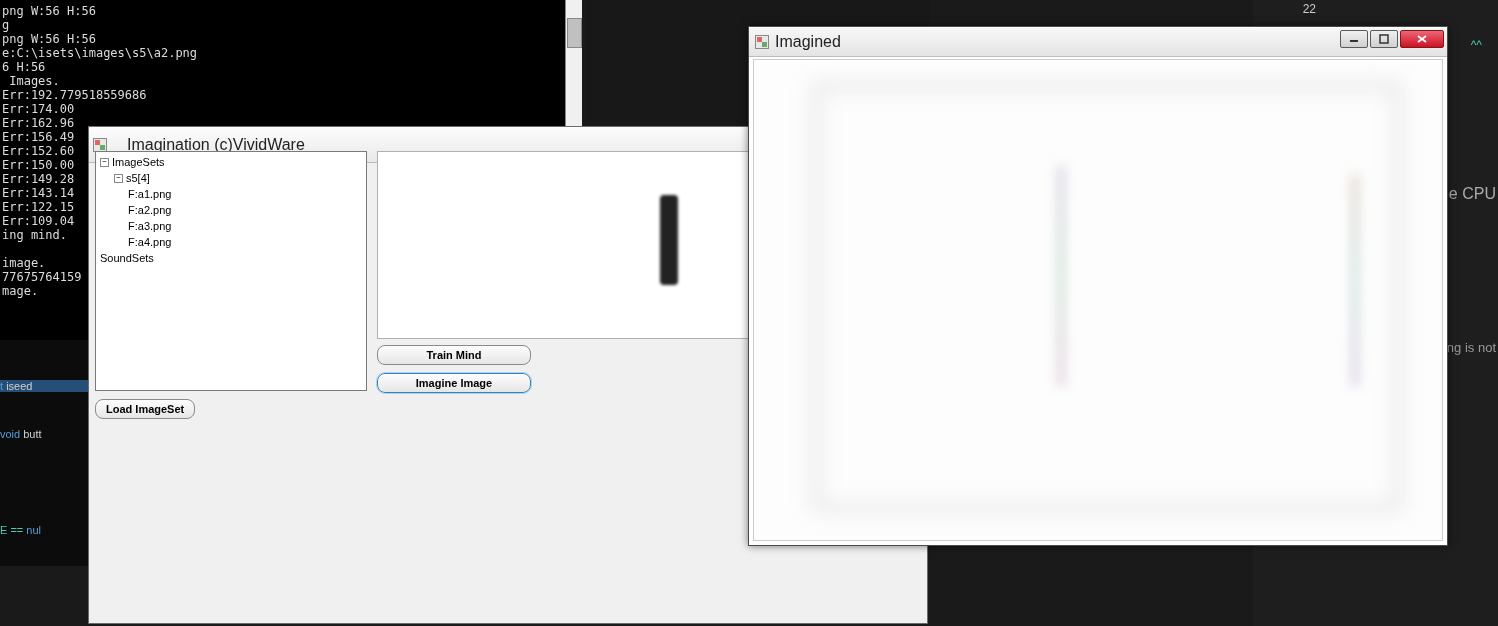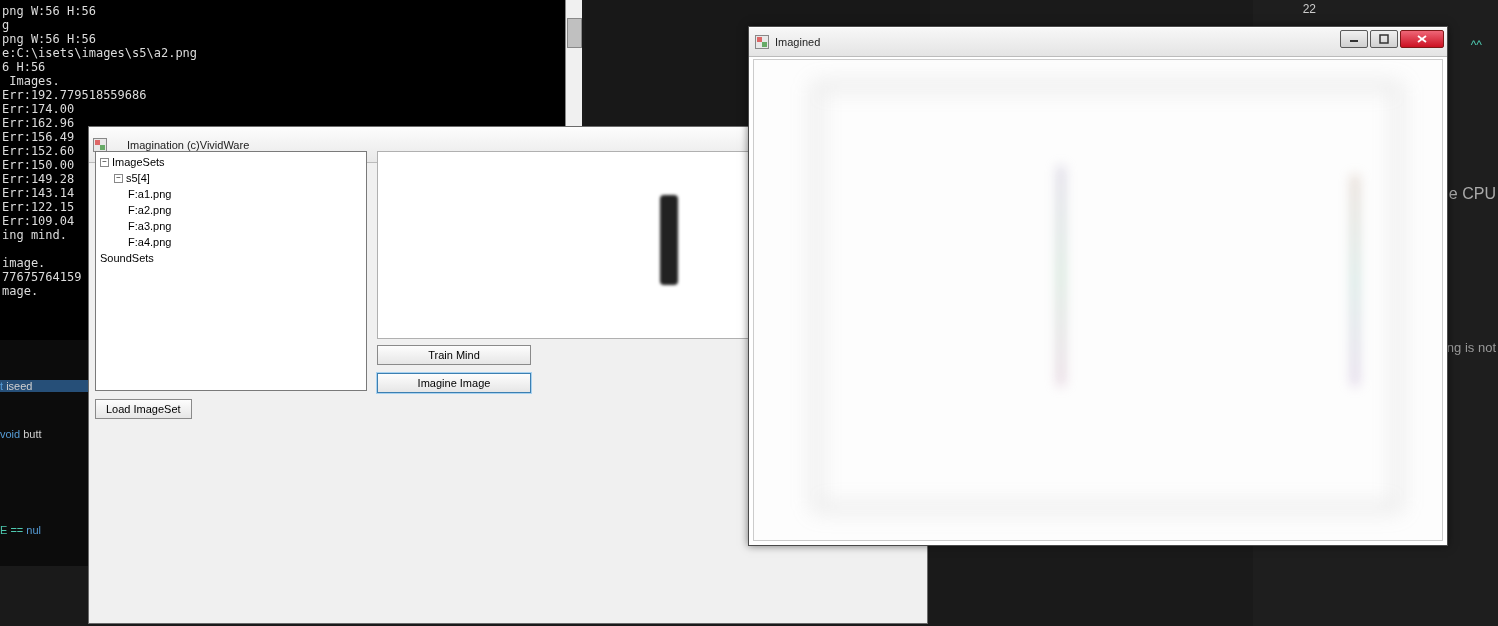--- a/index.html
+++ b/index.html
@@ -56,22 +56,22 @@
       background: #fff; border: 1px solid #7a7a7a;
     }
     .tree-panel ul { list-style: none; padding-left: 14px; }
     .tree-panel > ul { padding: 2px 2px 2px 4px; }
     .tree-node { display: flex; align-items: center; gap: 3px; line-height: 16px; cursor: default; }
     .expander { width: 9px; height: 9px; border: 1px solid #888; display: inline-flex; align-items: center; justify-content: center; font-size: 8px; line-height: 8px; }
 
     .btn-load-wrap { position: absolute; left: 0; top: 248px; width: 272px; }
     .btn {
       background: linear-gradient(#fdfdfd, #e6e6e6); border: 1px solid #8a8a8a;
-      padding: 3px 10px; text-align: center; cursor: default; border-radius: 0;
-      display: inline-block; min-width: 96px;
+      padding: 3px 10px; text-align: center; cursor: default; border-radius: 8px;
+      display: inline-block; min-width: 96px; font-weight: bold;
     }
     .btn-focus { border: 1px solid #3c7fb1; outline: 1px solid #a8d2f0; }
 
     .preview-panel {
       position: absolute; left: 282px; top: 0; right: 0; height: 188px;
       background: #fff; border: 1px solid #b0b0b0; display: flex; align-items: center; justify-content: center;
     }
     .preview-mark { width: 18px; height: 90px; background: #222; filter: blur(1.5px); border-radius: 4px; margin-top: -10px; margin-left: 40px;}
 
     .right-btns { position: absolute; left: 282px; top: 194px; }
@@ -98,21 +98,21 @@
       position: absolute; top: 32px; left: 4px; right: 4px; bottom: 4px;
       background: #fdfdfd; border: 1px solid #ccc; overflow: hidden;
     }
     .blurry-rect {
       position: absolute; left: 58px; top: 22px; right: 40px; bottom: 28px;
       border: 8px solid rgba(150,150,150,0.25); filter: blur(10px); border-radius: 6px;
     }
     .blurry-vert1 { position: absolute; left: 44%; top: 22%; width: 8px; height: 46%; background: linear-gradient(#b7aeca, #a2c8b0, #cca8c0); filter: blur(6px); opacity: 0.5; }
     .blurry-vert2 { position: absolute; right: 12%; top: 24%; width: 8px; height: 44%; background: linear-gradient(#c8b0a0, #a0c8c0, #c0a8d0); filter: blur(6px); opacity: 0.5; }
 
-    .title-text { font-size: 11px; color: #222; }
+    .title-text { font-size: 16px; color: #222; }
     .dark-strip { position: absolute; left: 585px; top: 0; width: 345px; height: 560px; background: #181818; }
   </style>
 </head>
 <body>
 
 <div class="dark-strip"></div>
 
 <div class="console-bg">png W:56 H:56
 g
 png W:56 H:56

